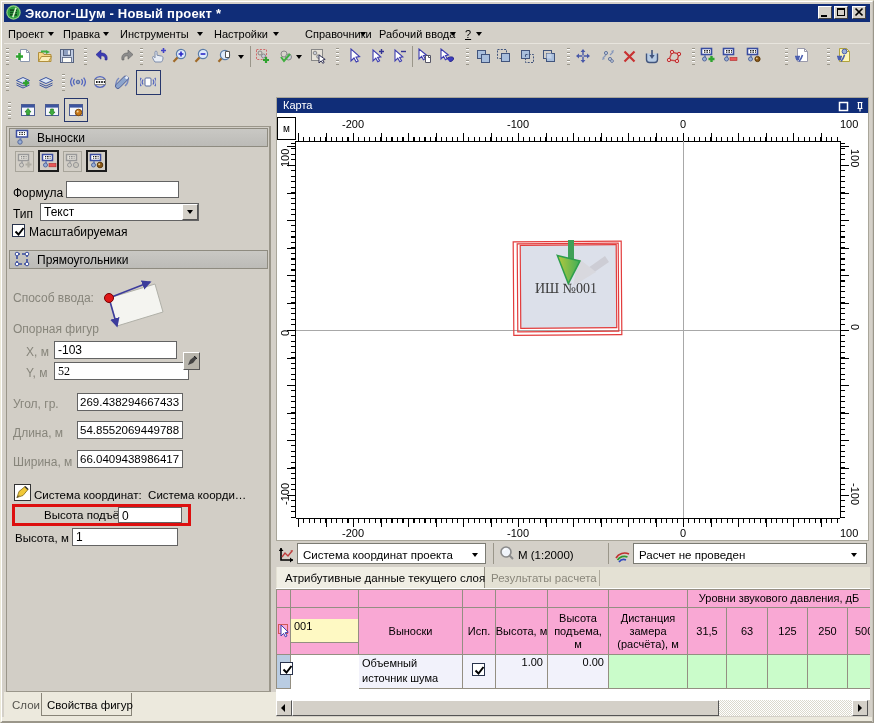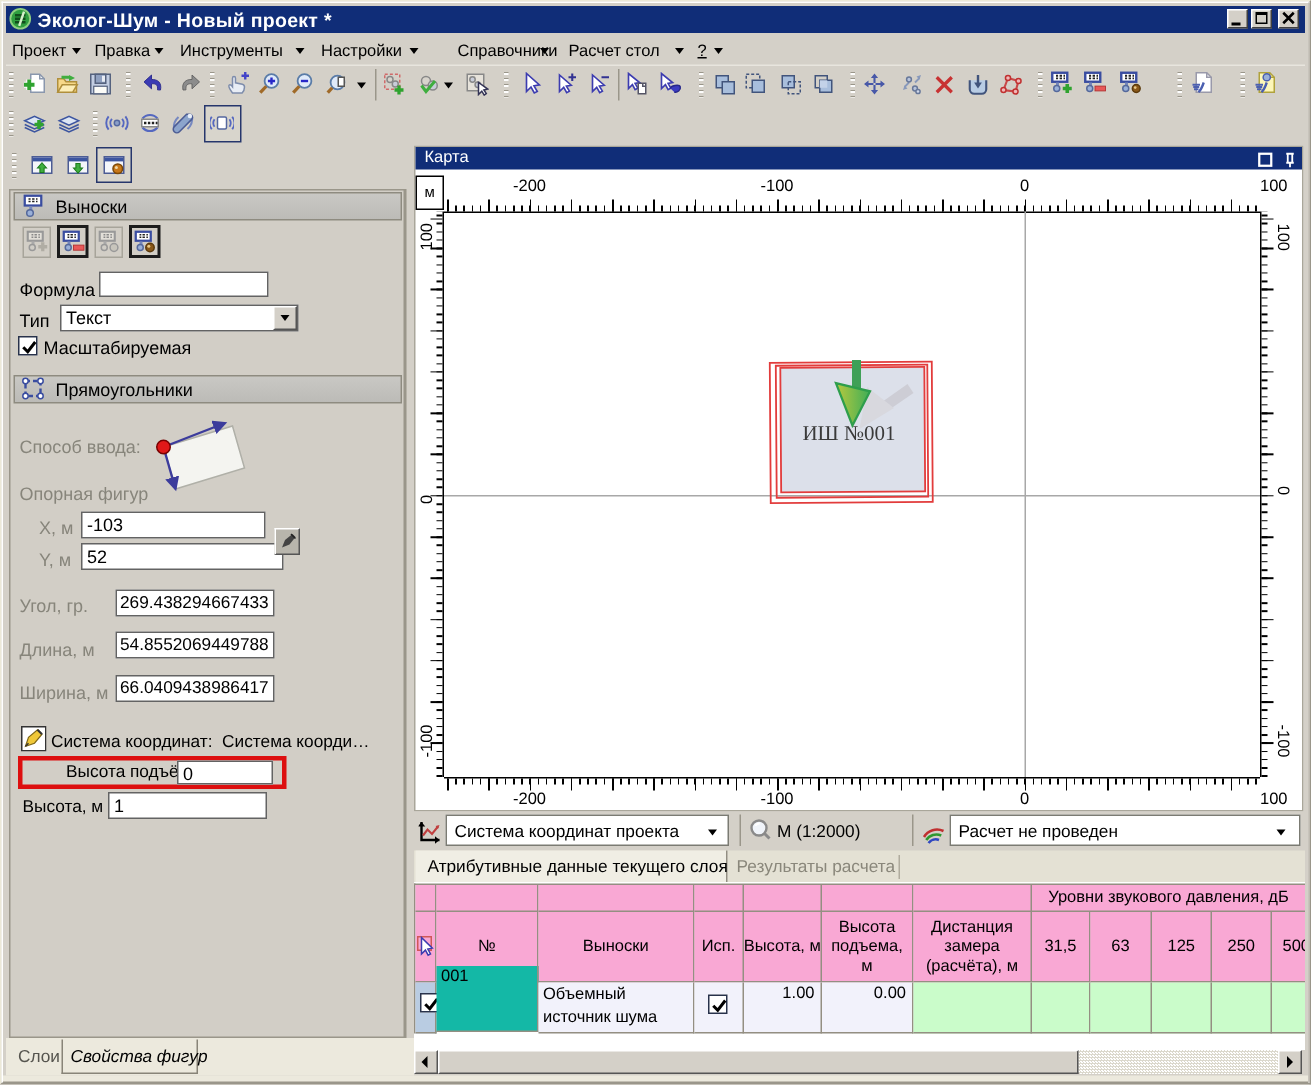--- a/index.html
+++ b/index.html
@@ -57,21 +57,21 @@
 <span class="abs" style="left:4px;">Проект</span>
     <span class="abs mdn" style="left:44px;"></span>
 <span class="abs" style="left:59px;">Правка</span>
     <span class="abs mdn" style="left:99px;"></span>
 <span class="abs" style="left:116px;">Инструменты</span>
     <span class="abs mdn" style="left:193px;"></span>
 <span class="abs" style="left:210px;">Настройки</span>
     <span class="abs mdn" style="left:269px;"></span>
 <span class="abs" style="left:285px;margin-left:16px;">Справочники</span>
     <span class="abs mdn" style="left:356px;"></span>
-<span class="abs" style="left:375px;">Расчет стол</span>
+<span class="abs" style="left:375px;">Рабочий ввода</span>
     <span class="abs mdn" style="left:446px;"></span>
 <span class="abs" style="left:461px;text-decoration:underline;">?</span>
     <span class="abs mdn" style="left:472px;"></span>
 </div>
 
 <div class="abs" style="left:4px;top:43px;width:866px;height:26px;background:#d4d0c8;border-top:1px solid #e8e5de;"></div>
 <div class="abs" style="left:4px;top:69px;width:866px;height:27px;background:#d4d0c8;"></div>
 <div class="abs" style="left:4px;top:96px;width:272px;height:31px;background:#d4d0c8;"></div>
 <div id="tbicons">
 
@@ -382,21 +382,21 @@
       </defs>
       <polygon points="11,35 57,21 65,49 19,63" fill="#f4f4f0" stroke="#b0b0a8"></polygon>
       <line x1="11" y1="35" x2="52" y2="19" stroke="#3c3c9c" stroke-width="1.6" marker-end="url(#ah)"></line>
       <line x1="11" y1="35" x2="19" y2="63" stroke="#3c3c9c" stroke-width="1.6" marker-end="url(#ah)"></line>
       <circle cx="11" cy="35" r="4.5" fill="#e01818" stroke="#700"></circle>
     </svg>
 <div class="abs glabel" style="left:13px;top:322px;">Опорная фигур</div>
 <div class="abs glabel" style="left:26px;top:345px;">X, м</div>
 <div class="inp" style="left:54px;top:341px;width:123px;height:18px;">-103</div>
 <div class="abs glabel" style="left:26px;top:366px;">Y, м</div>
-<div class="inp" style="left:54px;top:362px;width:135px;height:18px;">52</div>
+<div class="inp" style="left:54px;top:362px;width:135px;height:18px;font-family:Liberation Serif, serif;">52</div>
 <div class="abs" style="left:183px;top:352px;width:17px;height:18px;background:#b8b5ac;border:1px solid #fff;border-right-color:#555;border-bottom-color:#555;"><svg width="14" height="14" style="margin:1px">
         <path d="M3 11l2-5 5-4 2 2-4 5-5 2z" fill="#444"></path>
         <path d="M9 2l3 3" stroke="#222"></path>
       </svg></div>
 <div class="abs glabel" style="left:13px;top:397px;">Угол, гр.</div>
 <div class="inp" style="left:77px;top:393px;width:106px;height:18px;padding:1px 2px;font-size:11.5px;">269.438294667433</div>
 <div class="abs glabel" style="left:13px;top:426px;">Длина, м</div>
 <div class="inp" style="left:77px;top:421px;width:106px;height:18px;padding:1px 2px;font-size:11.5px;">54.8552069449788</div>
 <div class="abs glabel" style="left:13px;top:455px;">Ширина, м</div>
 <div class="inp" style="left:77px;top:450px;width:106px;height:18px;padding:1px 2px;font-size:11.5px;">66.0409438986417</div>
@@ -411,21 +411,21 @@
 <div class="abs blabel" style="left:16px;top:509px;font-size:11.5px;margin-left:28px;">Высота подъёма, м</div>
 <div class="inp" style="left:118px;top:507px;width:64px;height:16px;border-width:1px;">0</div>
 <div class="abs blabel" style="left:15px;top:532px;font-size:11.5px;">Высота, м</div>
 <div class="inp" style="left:72px;top:528px;width:106px;height:18px;">1</div>
 </div>
 
 <div id="lefttabs">
 <div class="abs" style="left:4px;top:692px;width:272px;height:25px;background:#ece9dd;"></div>
 <div class="abs" style="left:12px;top:699px;color:#55544e;font-size:11.5px;">Слои</div>
 <div class="abs" style="left:41px;top:693px;width:91px;height:23px;background:#ece9dd;border:1px solid #888478;border-top:none;"></div>
-<div class="abs" style="left:47px;top:699px;font-size:11.5px;font-style:italic;">Свойства фигур</div>
+<div class="abs" style="left:47px;top:699px;font-size:11.5px;">Свойства фигур</div>
 </div>
 
 <div id="map">
 <div class="abs" style="left:276px;top:97px;width:593px;height:444px;background:#fff;border:1px solid #a9a69a;"></div>
 <div class="abs navy" style="left:277px;top:98px;width:591px;height:15px;"></div>
 <div class="abs" style="left:283px;top:99px;color:#fff;font-size:11px;">Карта</div>
 <svg class="abs" width="30" height="12" style="left:838px;top:100px;">
       <rect x="1.5" y="2.5" width="8" height="8" fill="none" stroke="#fff" stroke-width="1.5"></rect>
       <path d="M19.5 2.5h5M19.5 8.5h5M20.5 2.5v6M23.5 2.5v6M22 8.5v3" stroke="#fff" stroke-width="1.2"></path>
     </svg>
@@ -552,21 +552,21 @@
 <div class="cell hdr" style="left:848px;top:608px;width:22px;height:47px;border-right:none;">
         <div style="margin-top:17px;margin-left:7px;">500</div>
       </div>
 
 <div class="cell" style="left:277px;top:655px;width:14px;height:34px;background:#b9cce2;"></div>
 <div class="cbx" style="left:280px;top:662px;">
         <svg width="13" height="13">
           <path d="M2.5 6.5l3 3 5-6.5" fill="none" stroke="#000" stroke-width="2"></path>
         </svg>
       </div>
-<div class="cell" style="left:291px;top:644px;width:68px;height:44px;background:#14b8a6;padding:1px 3px;">001</div>
+<div class="cell" style="left:291px;top:619px;width:68px;height:24px;background:#fef9c3;padding:1px 3px;">001</div>
 <div class="cell" style="left:359px;top:655px;width:104px;height:34px;background:#f2f2fb;padding:1px 3px;line-height:15px;">Объемный источник шума</div>
 <div class="cell" style="left:463px;top:655px;width:33px;height:34px;background:#f2f2fb;"></div>
 <div class="cbx" style="left:472px;top:663px;">
         <svg width="13" height="13">
           <path d="M2.5 6.5l3 3 5-6.5" fill="none" stroke="#000" stroke-width="2"></path>
         </svg>
       </div>
 <div class="cell" style="left:496px;top:655px;width:52px;height:34px;background:#f2f2fb;padding:1px 4px;text-align:right;">1.00</div>
 <div class="cell" style="left:548px;top:655px;width:61px;height:34px;background:#f2f2fb;padding:1px 4px;text-align:right;">0.00</div>
 <div class="cell" style="left:609px;top:655px;width:79px;height:34px;background:#cafcca;"></div>

